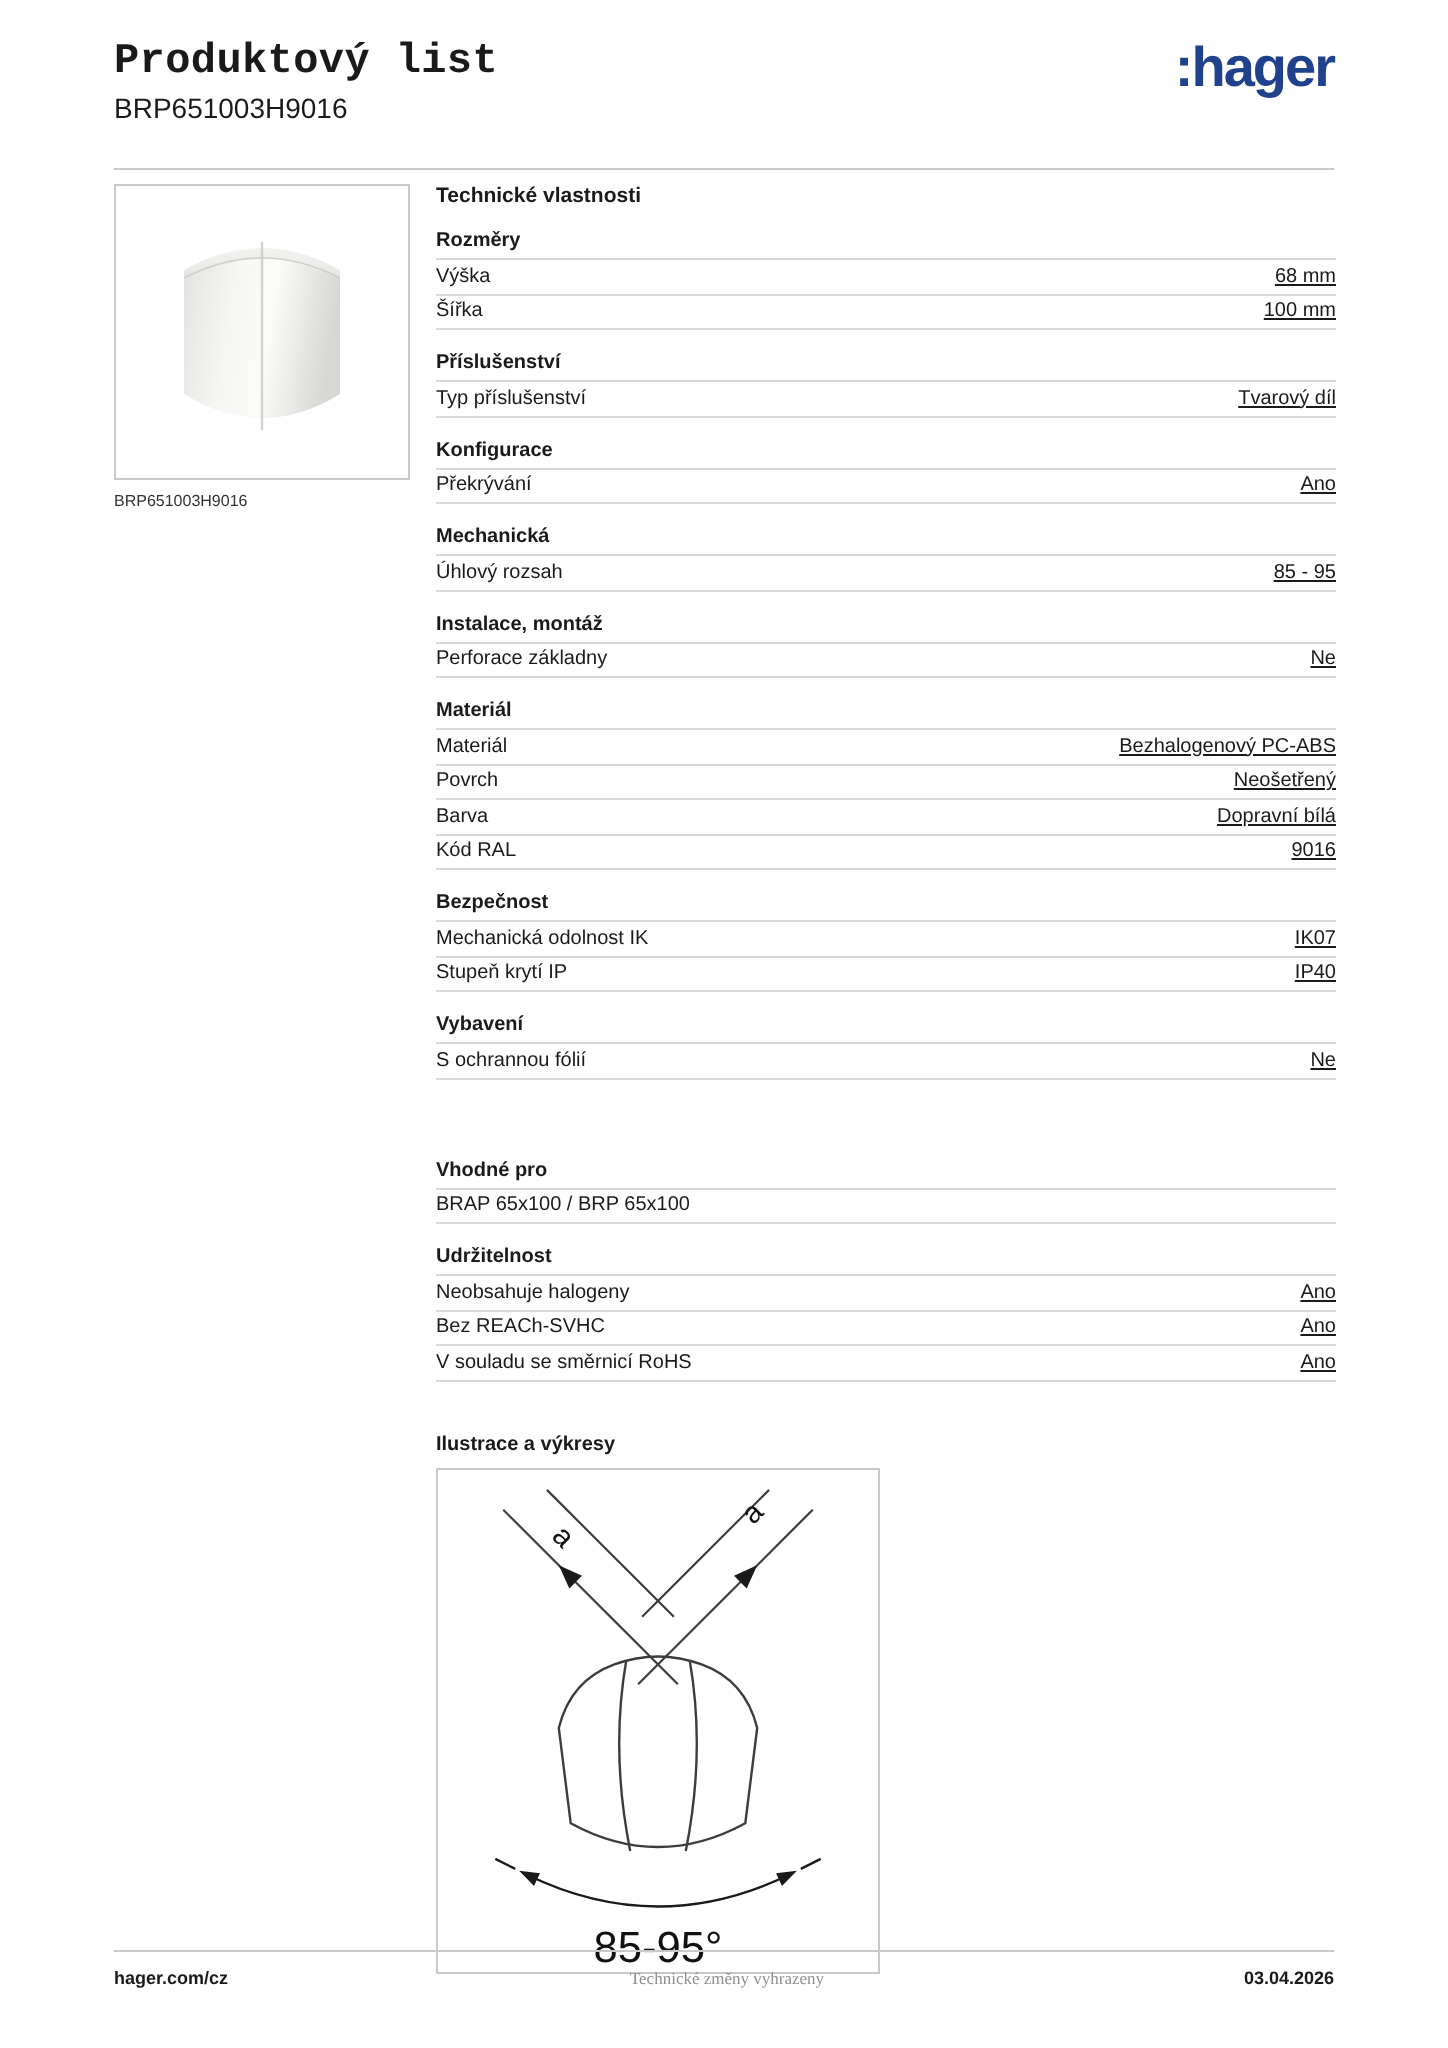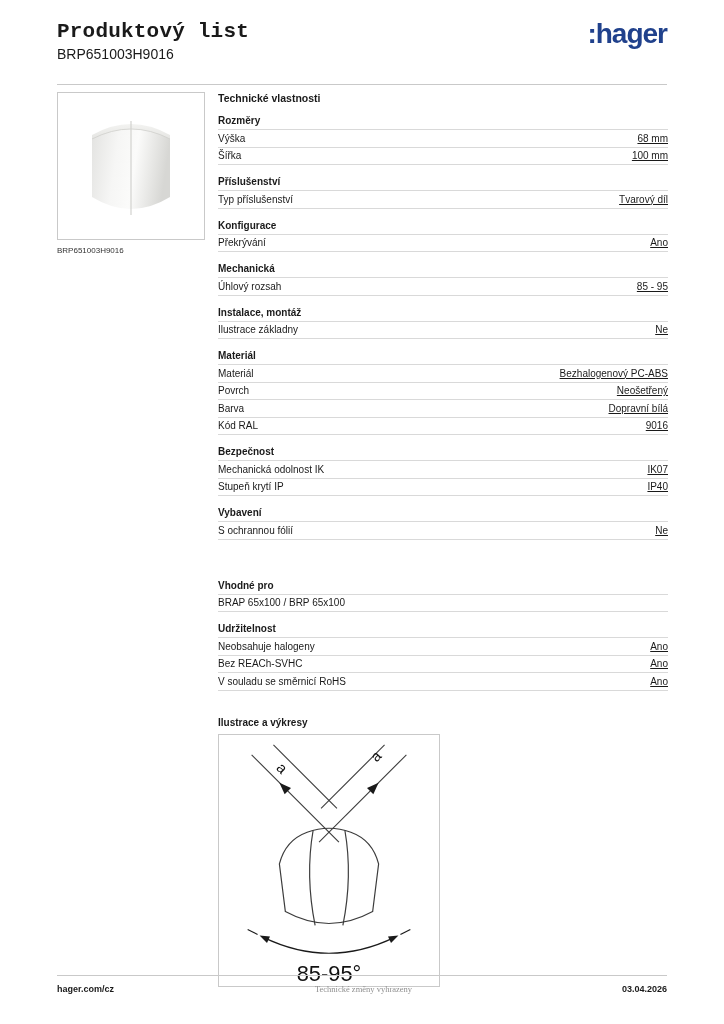--- a/index.html
+++ b/index.html
@@ -136,21 +136,21 @@
         <section class="spec-section">
           <div class="spec-heading">Mechanická</div>
           <div class="spec-row">
             <span class="spec-label">Úhlový rozsah</span>
             <span class="spec-value">85 - 95</span>
           </div>
         </section>
         <section class="spec-section">
           <div class="spec-heading">Instalace, montáž</div>
           <div class="spec-row">
-            <span class="spec-label">Ilustrace základny</span>
+            <span class="spec-label">Perforace základny</span>
             <span class="spec-value">Ne</span>
           </div>
         </section>
         <section class="spec-section">
           <div class="spec-heading">Materiál</div>
           <div class="spec-row">
             <span class="spec-label">Materiál</span>
             <span class="spec-value">Bezhalogenový PC-ABS</span>
           </div>
           <div class="spec-row">

